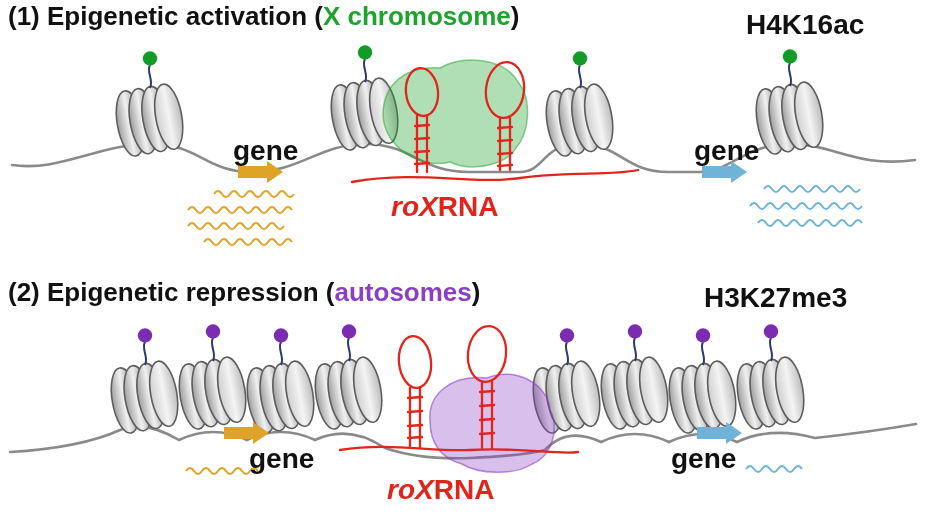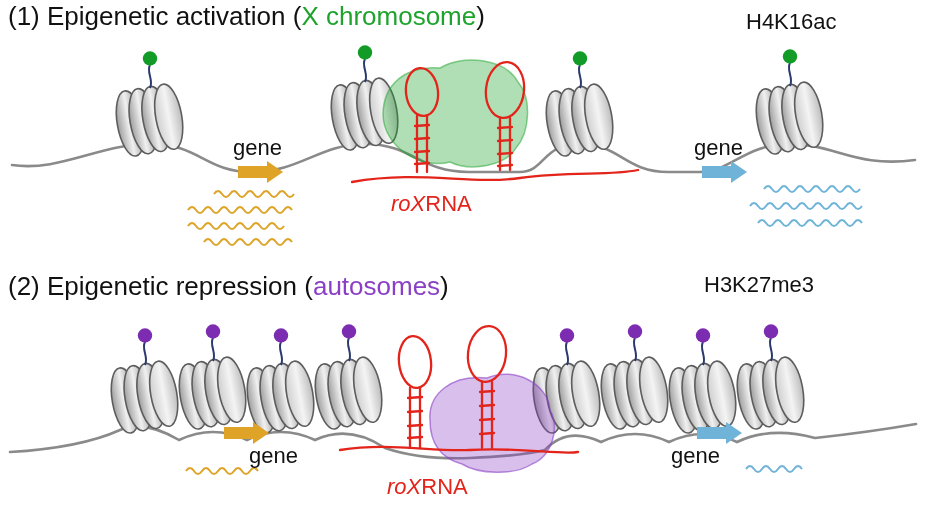--- a/index.html
+++ b/index.html
@@ -1,23 +1,23 @@
 <!DOCTYPE html>
 <html style="--green: #1ea32c; --purple: #8b3fc6; --dot-green: #129c27; --dot-purple: #7c2cb0; --red: #e3241b; --orange: #dfa328; --blue: #6fb4d8; --dna: #8a8a8a; --stalk: #2a3a6e; --text: #111111;"><head>
 <meta charset="utf-8">
 <style>
   html,body{margin:0;padding:0;background:#fff;}
   .stage{
     position:relative;width:928px;height:516px;background:#ffffff;
-    font-family:"Liberation Sans", sans-serif;overflow:hidden;
+    font-family:"Liberation Sans", sans-serif;overflow:hidden;font-weight:bold;
   }
   .stage svg{position:absolute;left:0;top:0;}
   .lbl{position:absolute;white-space:nowrap;color:var(--text,#111);line-height:1.05;}
   .title{font-size:26px;}
-  .sub{font-size:22px;}
+  .sub{font-size:28px;}
   .green{color:var(--green);}
   .purple{color:var(--purple);}
   .red{color:var(--red);}
   .italic{font-style:italic;margin-left:34px;}
   .sp{}
 
   
   .dna{stroke:var(--dna);stroke-width:2.6;fill:none;stroke-linecap:round;}
   .stalk{stroke:var(--stalk);stroke-width:2;fill:none;}
   .rna{stroke:var(--red);stroke-width:2.3;fill:none;stroke-linecap:round;}
@@ -159,20 +159,20 @@
   </g>
 </svg>
 
 <div class="lbl title" style="left:8px;top:3px"><span>(1) Epigenetic activation (</span><span class="green">X chromosome</span><span>)</span></div>
 
 <div class="lbl sub" style="left:746px;top:10px">H4K16ac</div>
 <div class="lbl sub" style="left:233px;top:136px">gene</div>
 <div class="lbl sub" style="left:694px;top:136px">gene</div>
 <div class="lbl sub red" style="left:357px;top:192px"><span class="italic">roX</span><span class="sp">RNA</span></div>
 
-<div class="lbl title" style="left:8px;top:273px"><span>(2) Epigenetic repression (</span><span class="purple">autosomes</span><span>)</span></div>
+<div class="lbl title" style="left:8px;top:279px"><span>(2) Epigenetic repression (</span><span class="purple">autosomes</span><span>)</span></div>
 
-<div class="lbl sub" style="left:704px;top:273px">H3K27me3</div>
+<div class="lbl sub" style="left:704px;top:283px">H3K27me3</div>
 <div class="lbl sub" style="left:249px;top:444px">gene</div>
 <div class="lbl sub" style="left:671px;top:444px">gene</div>
 <div class="lbl sub red" style="left:353px;top:475px"><span class="italic">roX</span><span class="sp">RNA</span></div>
 
 </div>
 
 </body></html>

